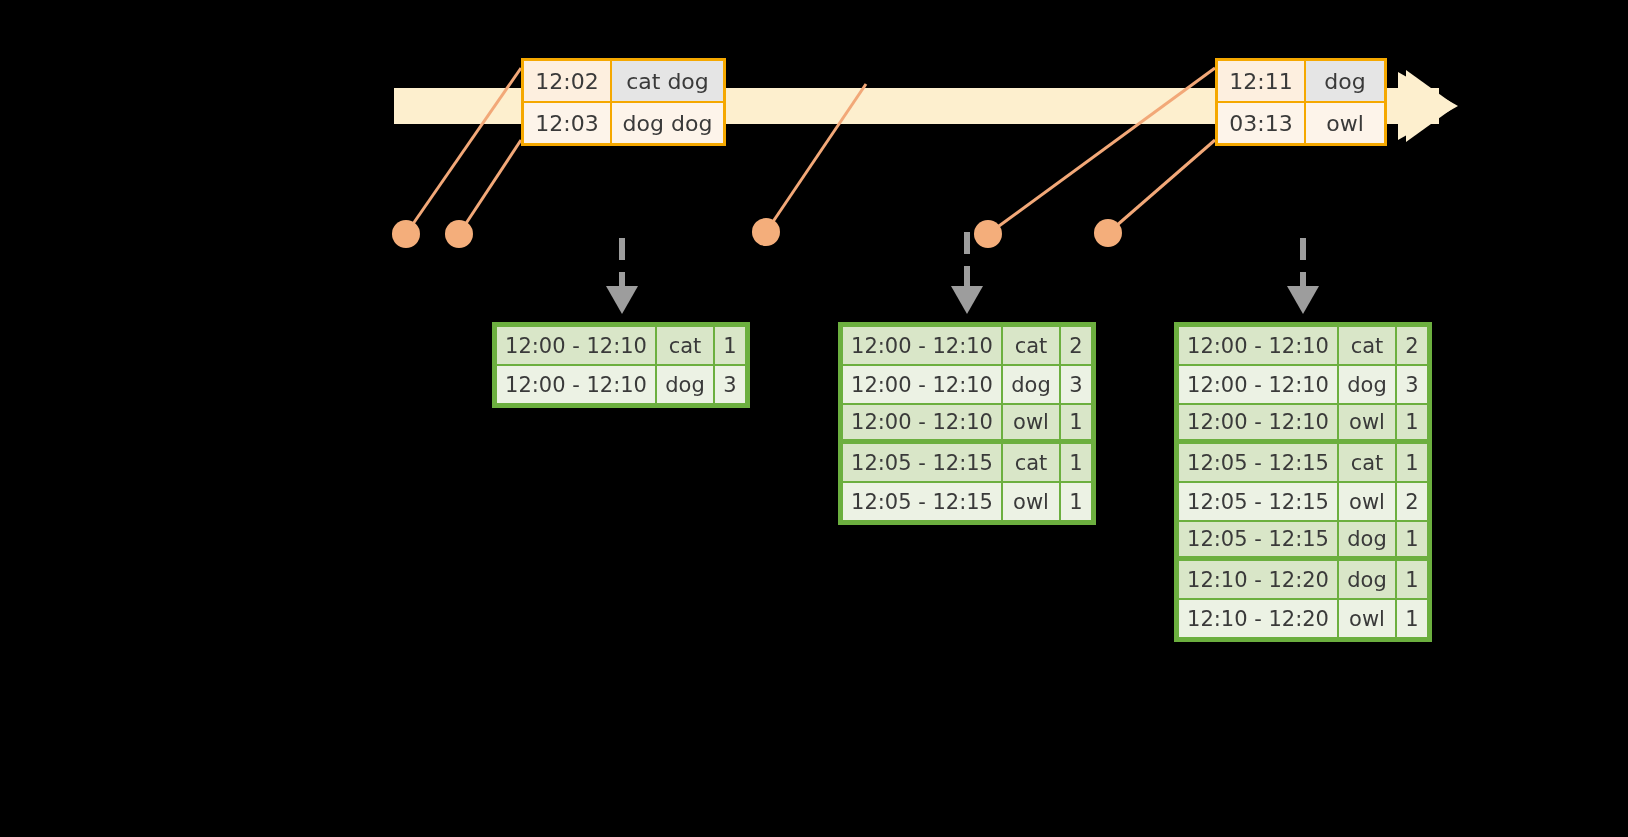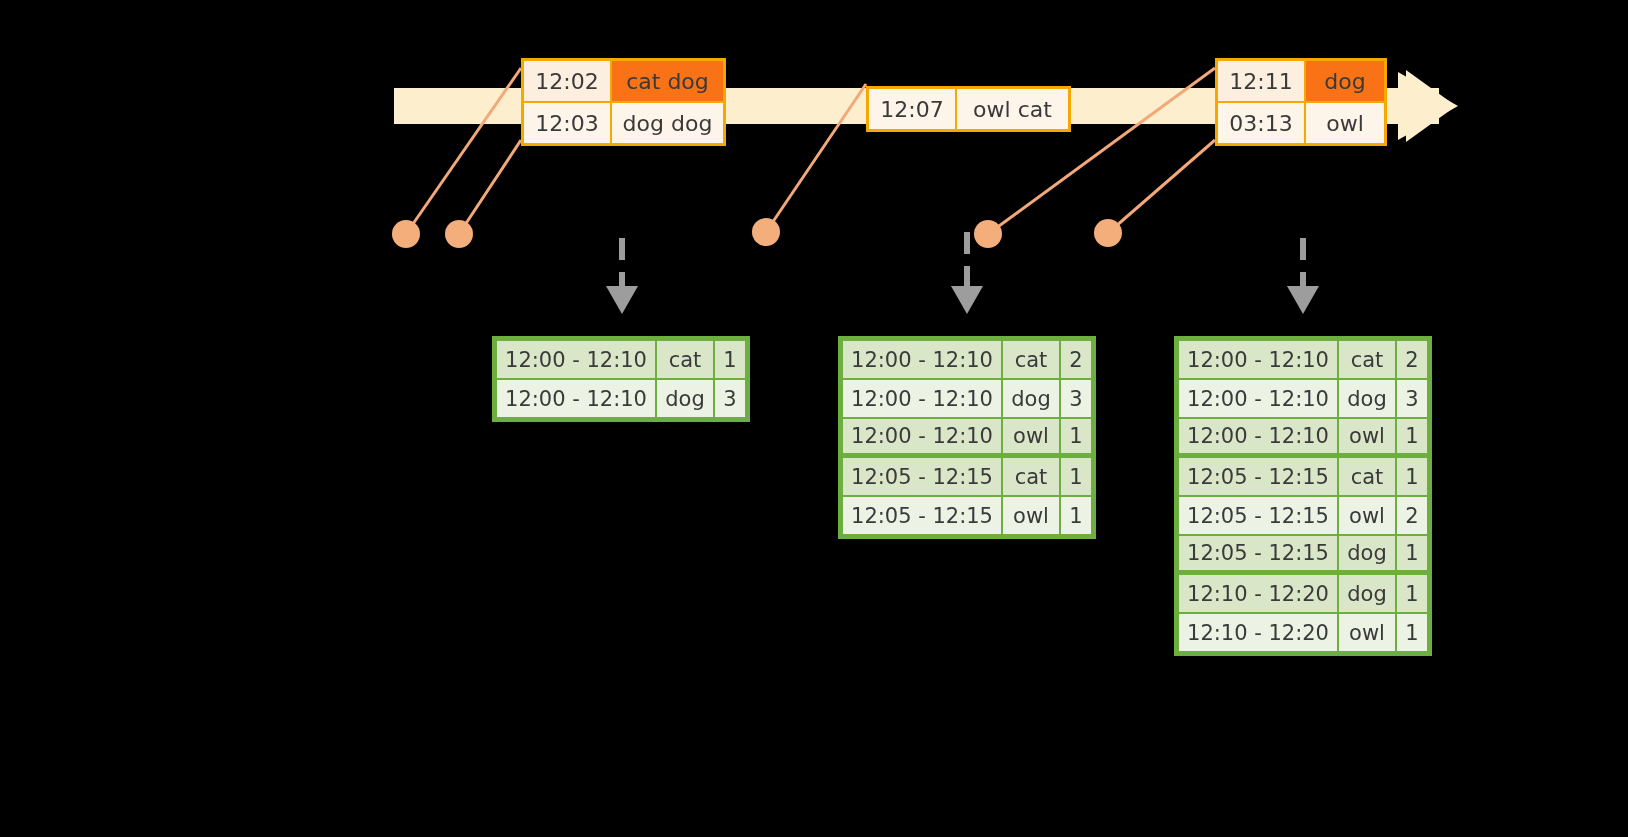--- a/index.html
+++ b/index.html
@@ -40,31 +40,30 @@
     display: flex;
     align-items: center;
     justify-content: center;
     font-size: 22px;
     color: #3a3a3a;
     box-sizing: border-box;
   }
   .evt-time { width: 88px; border-right: 2px solid #F5A800; }
   .evt-words { flex: 1; }
   .shade-a .evt-time { background: #FDEFDF; }
-  .shade-a .evt-words { background: #f97316; }
+  .shade-a .evt-words { background: #e5e5e5; }
   .shade-b .evt-time { background: #FDF4EA; }
   .shade-b .evt-words { background: #FDF4EA; }
 
   
   .res-table {
     position: absolute;
     border: 4px solid #6CAF3F;
     box-sizing: border-box;
     background: #6CAF3F;
-    margin-top: 14px;
   }
   .res-row {
     display: flex;
     height: 39px;
     box-sizing: border-box;
   }
   .res-cell {
     display: flex;
     align-items: center;
     justify-content: center;
@@ -125,26 +124,20 @@
     <div class="evt-row shade-a">
       <div class="evt-time">12:02</div>
       <div class="evt-words">cat dog</div>
     </div>
     <div class="evt-row shade-b">
       <div class="evt-time">12:03</div>
       <div class="evt-words">dog dog</div>
     </div>
   </div>
 
-  <div class="evt-box" style="left:866px; top:86px; width:205px;">
-    <div class="evt-row shade-b">
-      <div class="evt-time">12:07</div>
-      <div class="evt-words">owl cat</div>
-    </div>
-  </div>
 
   <div class="evt-box" style="left:1215px; top:58px; width:172px;">
     <div class="evt-row shade-a">
       <div class="evt-time">12:11</div>
       <div class="evt-words">dog</div>
     </div>
     <div class="evt-row shade-b">
       <div class="evt-time">03:13</div>
       <div class="evt-words">owl</div>
     </div>

